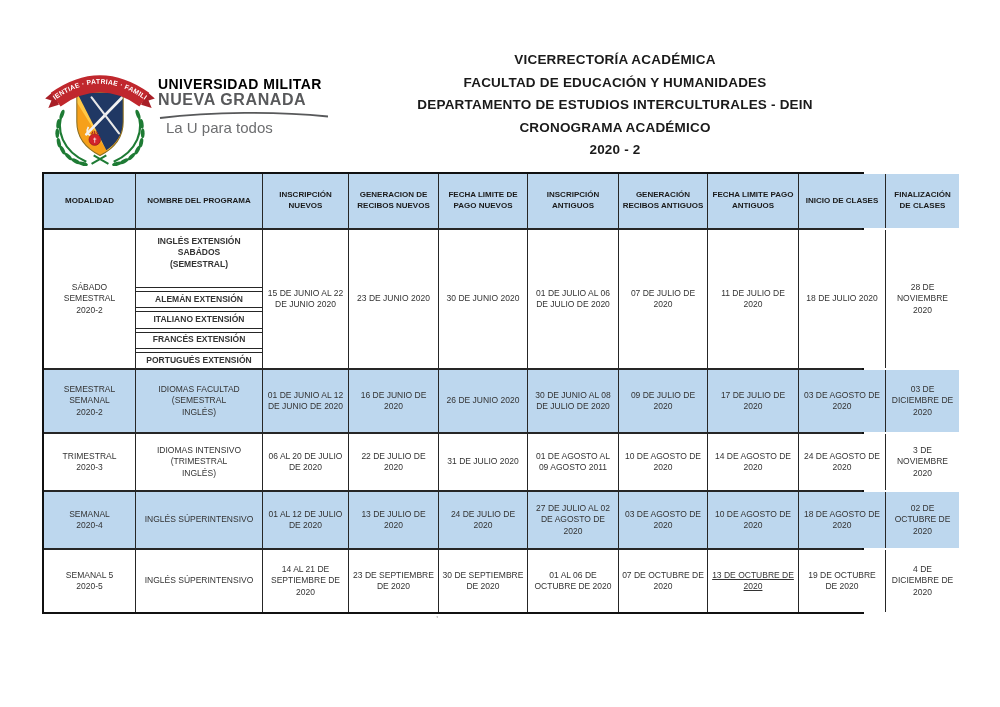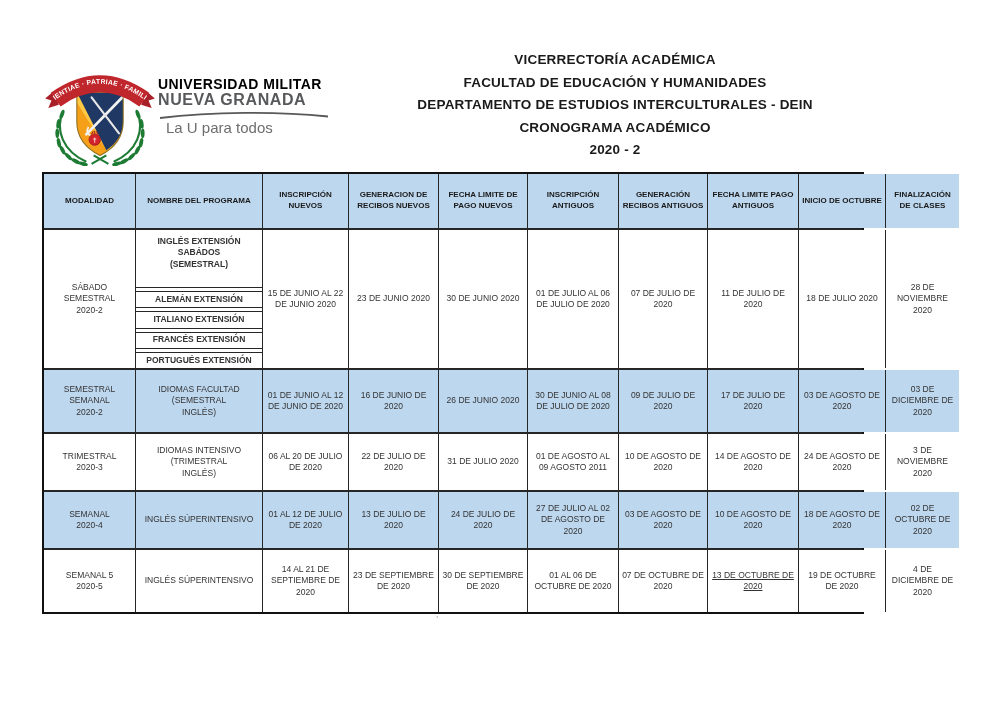--- a/index.html
+++ b/index.html
@@ -123,21 +123,21 @@
   <div id="sched-table">
       <div class="t-row thead" style="height: 56px;">
         <div class="t-cell" style="flex: 0 0 92px; width: 92px; background: rgb(189, 215, 238);">MODALIDAD</div>
         <div class="t-cell" style="flex: 0 0 127px; width: 127px; background: rgb(189, 215, 238);">NOMBRE DEL PROGRAMA</div>
         <div class="t-cell" style="flex: 0 0 86px; width: 86px; background: rgb(189, 215, 238);">INSCRIPCIÓN NUEVOS</div>
         <div class="t-cell" style="flex: 0 0 90px; width: 90px; background: rgb(189, 215, 238);">GENERACION DE RECIBOS NUEVOS</div>
         <div class="t-cell" style="flex: 0 0 89px; width: 89px; background: rgb(189, 215, 238);">FECHA LIMITE DE PAGO NUEVOS</div>
         <div class="t-cell" style="flex: 0 0 91px; width: 91px; background: rgb(189, 215, 238);">INSCRIPCIÓN ANTIGUOS</div>
         <div class="t-cell" style="flex: 0 0 89px; width: 89px; background: rgb(189, 215, 238);">GENERACIÓN RECIBOS ANTIGUOS</div>
         <div class="t-cell" style="flex: 0 0 91px; width: 91px; background: rgb(189, 215, 238);">FECHA LIMITE PAGO ANTIGUOS</div>
-        <div class="t-cell" style="flex: 0 0 87px; width: 87px; background: rgb(189, 215, 238);">INICIO DE OCTUBRE</div>
+        <div class="t-cell" style="flex: 0 0 87px; width: 87px; background: rgb(189, 215, 238);">INICIO DE CLASES</div>
         <div class="t-cell" style="flex: 0 0 73px; width: 73px; background: rgb(189, 215, 238);">FINALIZACIÓN DE CLASES</div>
       </div>
       <div class="t-row" style="height: 140px;">
         <div class="t-cell bold-cell" style="flex: 0 0 92px; width: 92px; background: rgb(255, 255, 255);">SÁBADO SEMESTRAL
 2020-2</div>
         <div class="t-cell prog-stack" style="flex: 0 0 127px; width: 127px; background: rgb(255, 255, 255);"><div class="prog-box first">INGLÉS EXTENSIÓN SABÁDOS
 (SEMESTRAL)</div><div class="prog-box">ALEMÁN EXTENSIÓN</div><div class="prog-box">ITALIANO EXTENSIÓN</div><div class="prog-box">FRANCÉS EXTENSIÓN</div><div class="prog-box last">PORTUGUÉS EXTENSIÓN</div></div>
         <div class="t-cell" style="flex: 0 0 86px; width: 86px; background: rgb(255, 255, 255);">15 DE JUNIO AL 22 DE JUNIO  2020</div>
         <div class="t-cell" style="flex: 0 0 90px; width: 90px; background: rgb(255, 255, 255);">23 DE JUNIO 2020</div>
         <div class="t-cell" style="flex: 0 0 89px; width: 89px; background: rgb(255, 255, 255);">30 DE JUNIO 2020</div>

